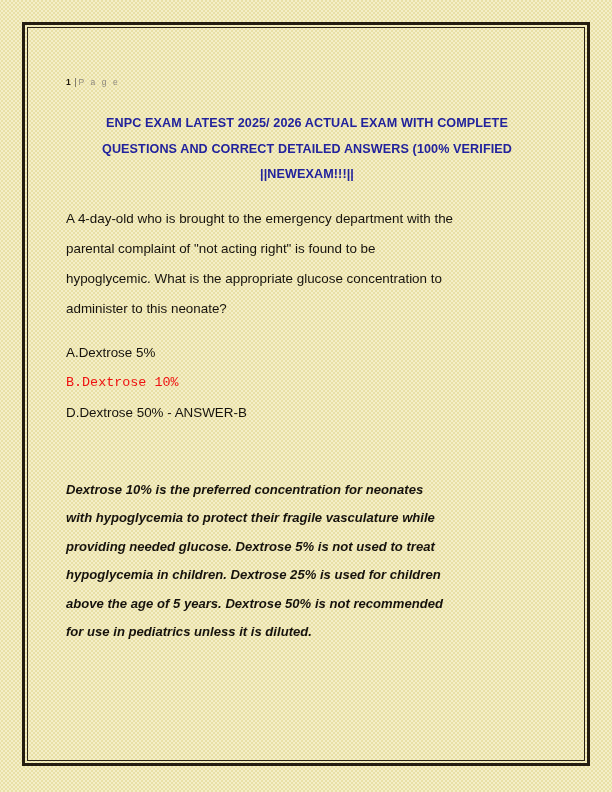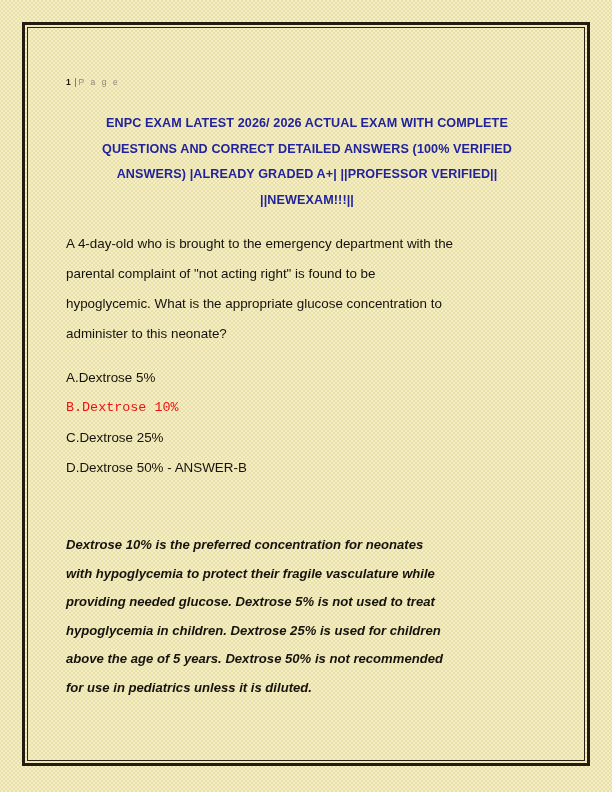--- a/index.html
+++ b/index.html
@@ -158,37 +158,35 @@
   <div class="page-frame-outer"></div>
   <div class="page-frame-inner"></div>
 
   <div class="content">
 
     <div class="page-header">
       <span class="page-number">1</span><span class="page-sep">|</span><span class="page-word">P a g e</span>
     </div>
 
     <h1 class="doc-title">
-      <span class="title-line">ENPC EXAM LATEST 2026/ 2026 ACTUAL EXAM WITH COMPLETE</span>
+      <span class="title-line">ENPC EXAM LATEST 2025/ 2026 ACTUAL EXAM WITH COMPLETE</span>
       <span class="title-line">QUESTIONS AND CORRECT DETAILED ANSWERS (100% VERIFIED</span>
-      <span class="title-line">ANSWERS) |ALREADY GRADED A+| ||PROFESSOR VERIFIED||</span>
       <span class="title-line">||NEWEXAM!!!||</span>
     </h1>
 
     <p class="question-stem">
       <span class="stem-line">A 4-day-old who is brought to the emergency department with the</span>
       <span class="stem-line">parental complaint of "not acting right" is found to be</span>
       <span class="stem-line">hypoglycemic. What is the appropriate glucose concentration to</span>
       <span class="stem-line">administer to this neonate?</span>
     </p>
 
     <ul class="options">
       <li class="option">A.Dextrose 5%</li>
       <li class="option is-correct">B.Dextrose 10%</li>
-      <li class="option">C.Dextrose 25%</li>
       <li class="option">D.Dextrose 50% - ANSWER-B</li>
     </ul>
 
     <p class="rationale">
       <span class="rationale-line">Dextrose 10% is the preferred concentration for neonates</span>
       <span class="rationale-line">with hypoglycemia to protect their fragile vasculature while</span>
       <span class="rationale-line">providing needed glucose. Dextrose 5% is not used to treat</span>
       <span class="rationale-line">hypoglycemia in children. Dextrose 25% is used for children</span>
       <span class="rationale-line">above the age of 5 years. Dextrose 50% is not recommended</span>
       <span class="rationale-line">for use in pediatrics unless it is diluted.</span>

